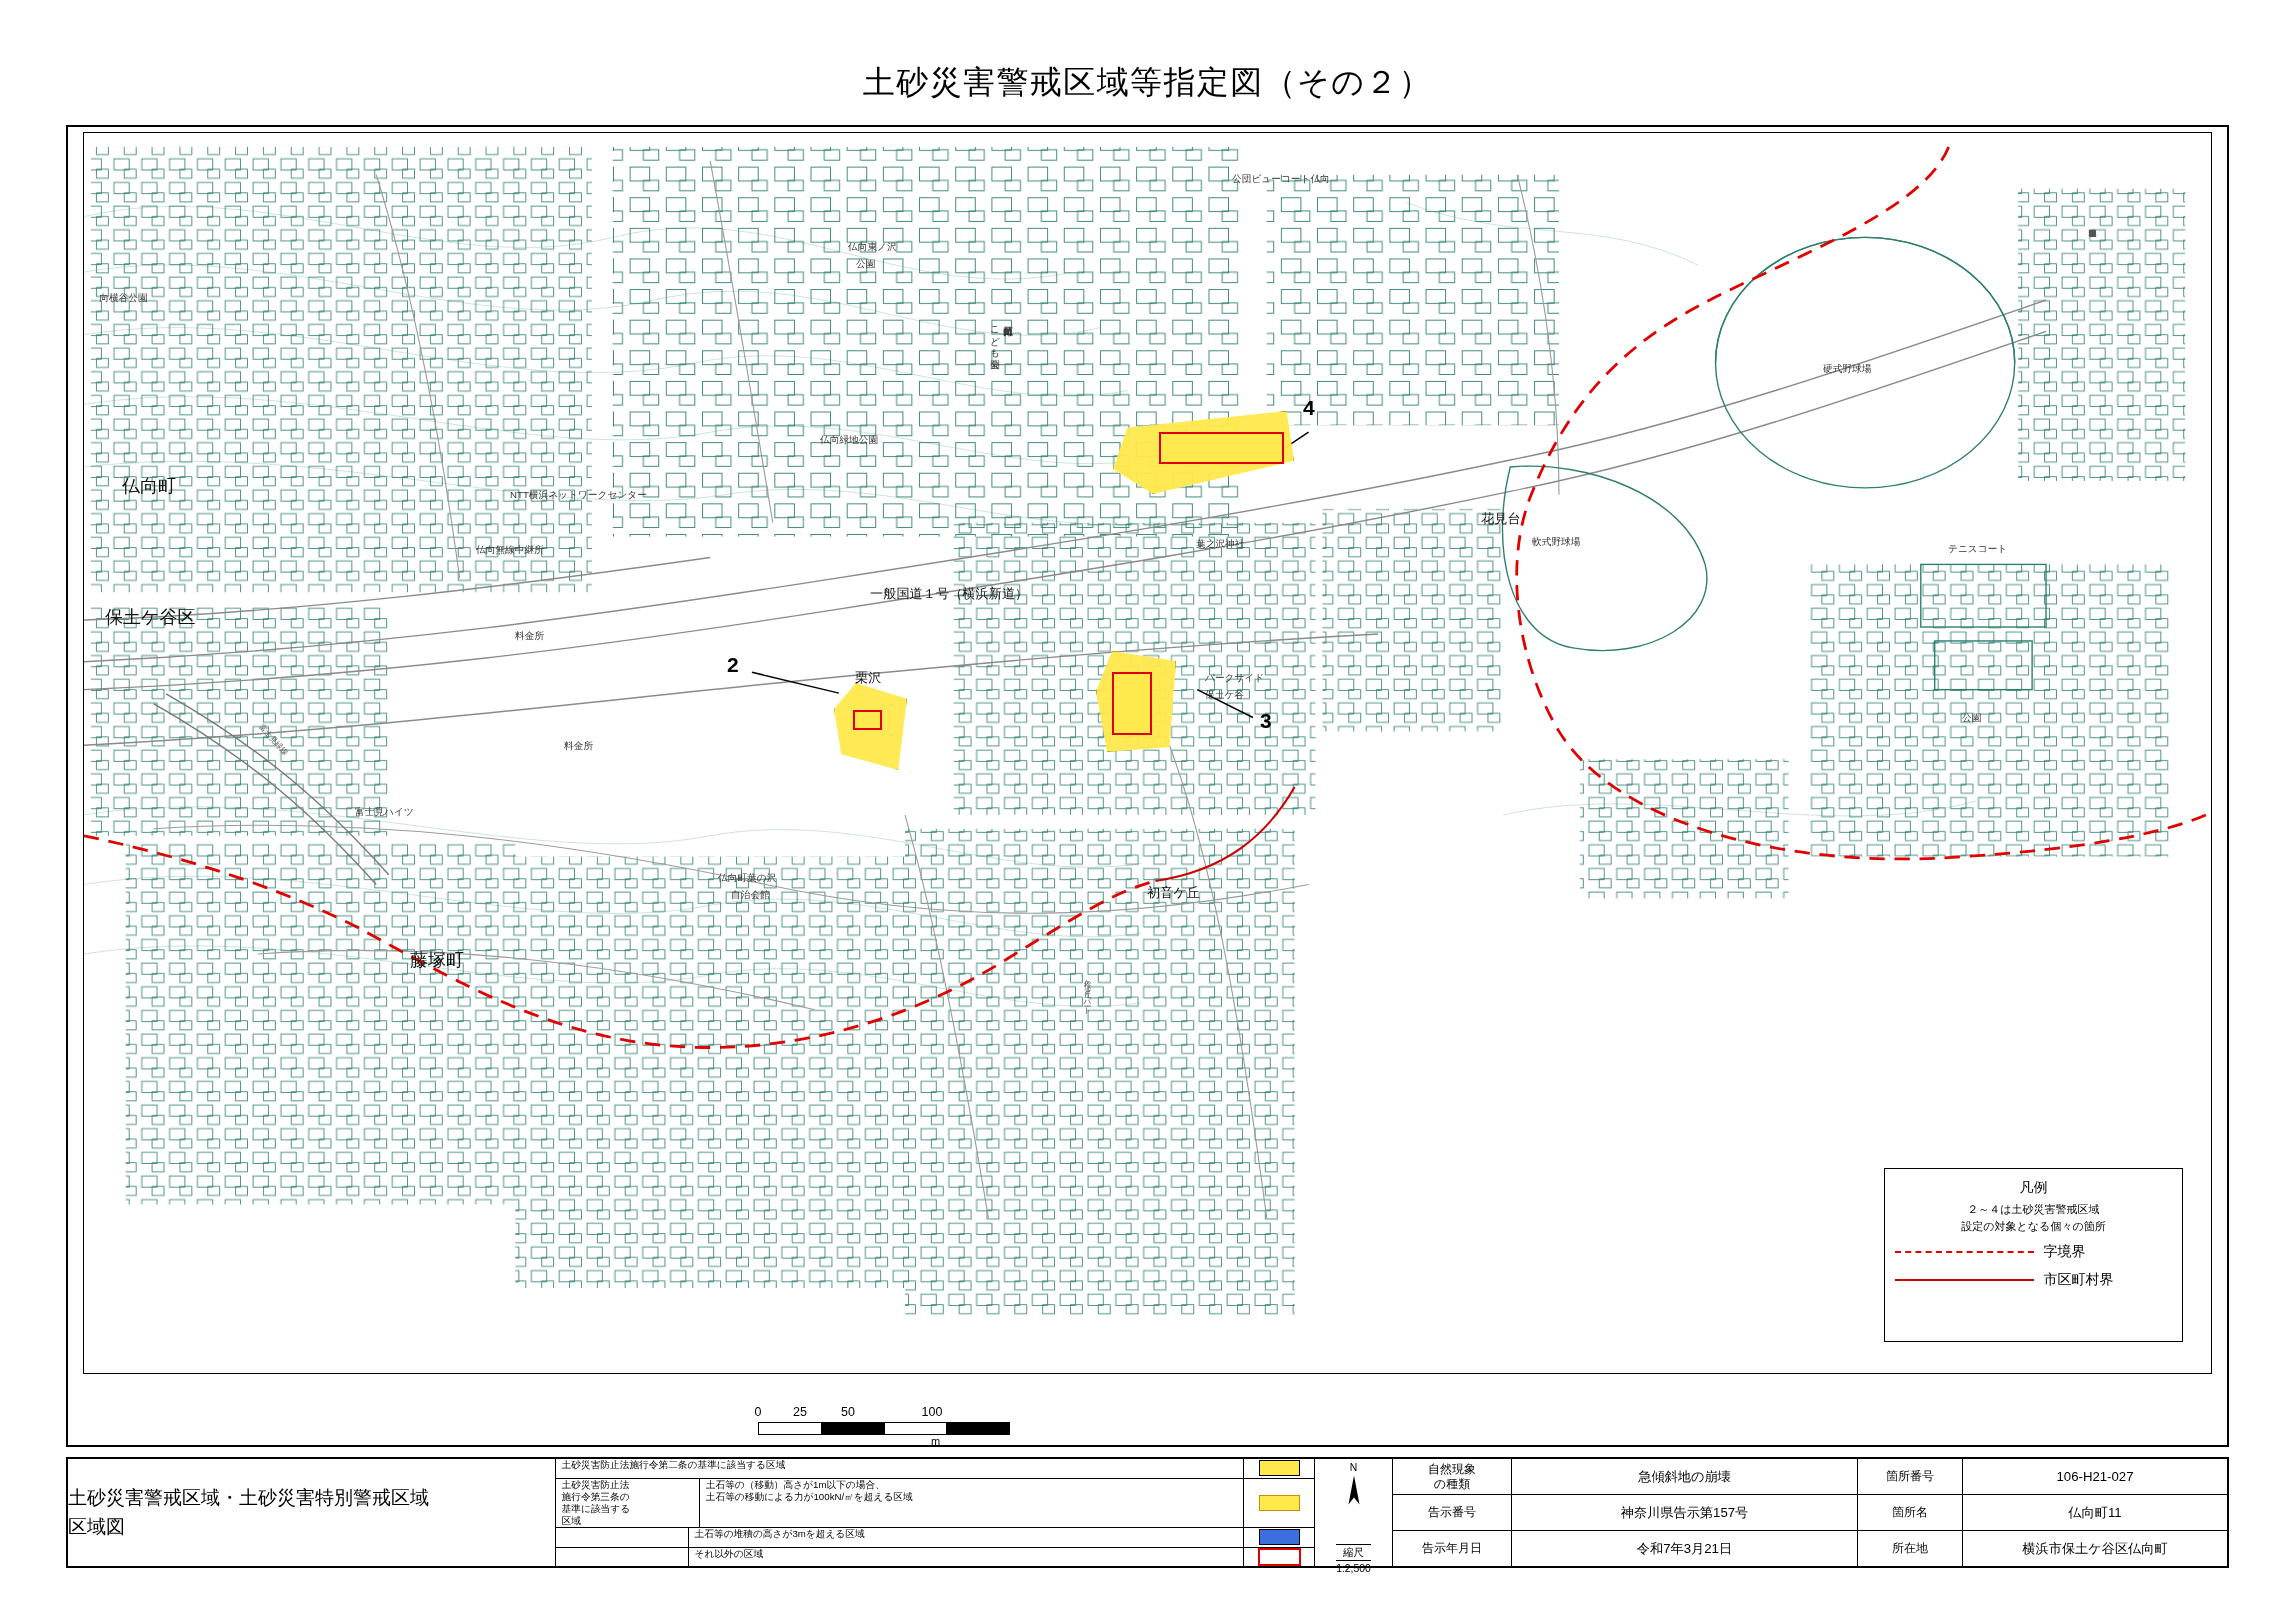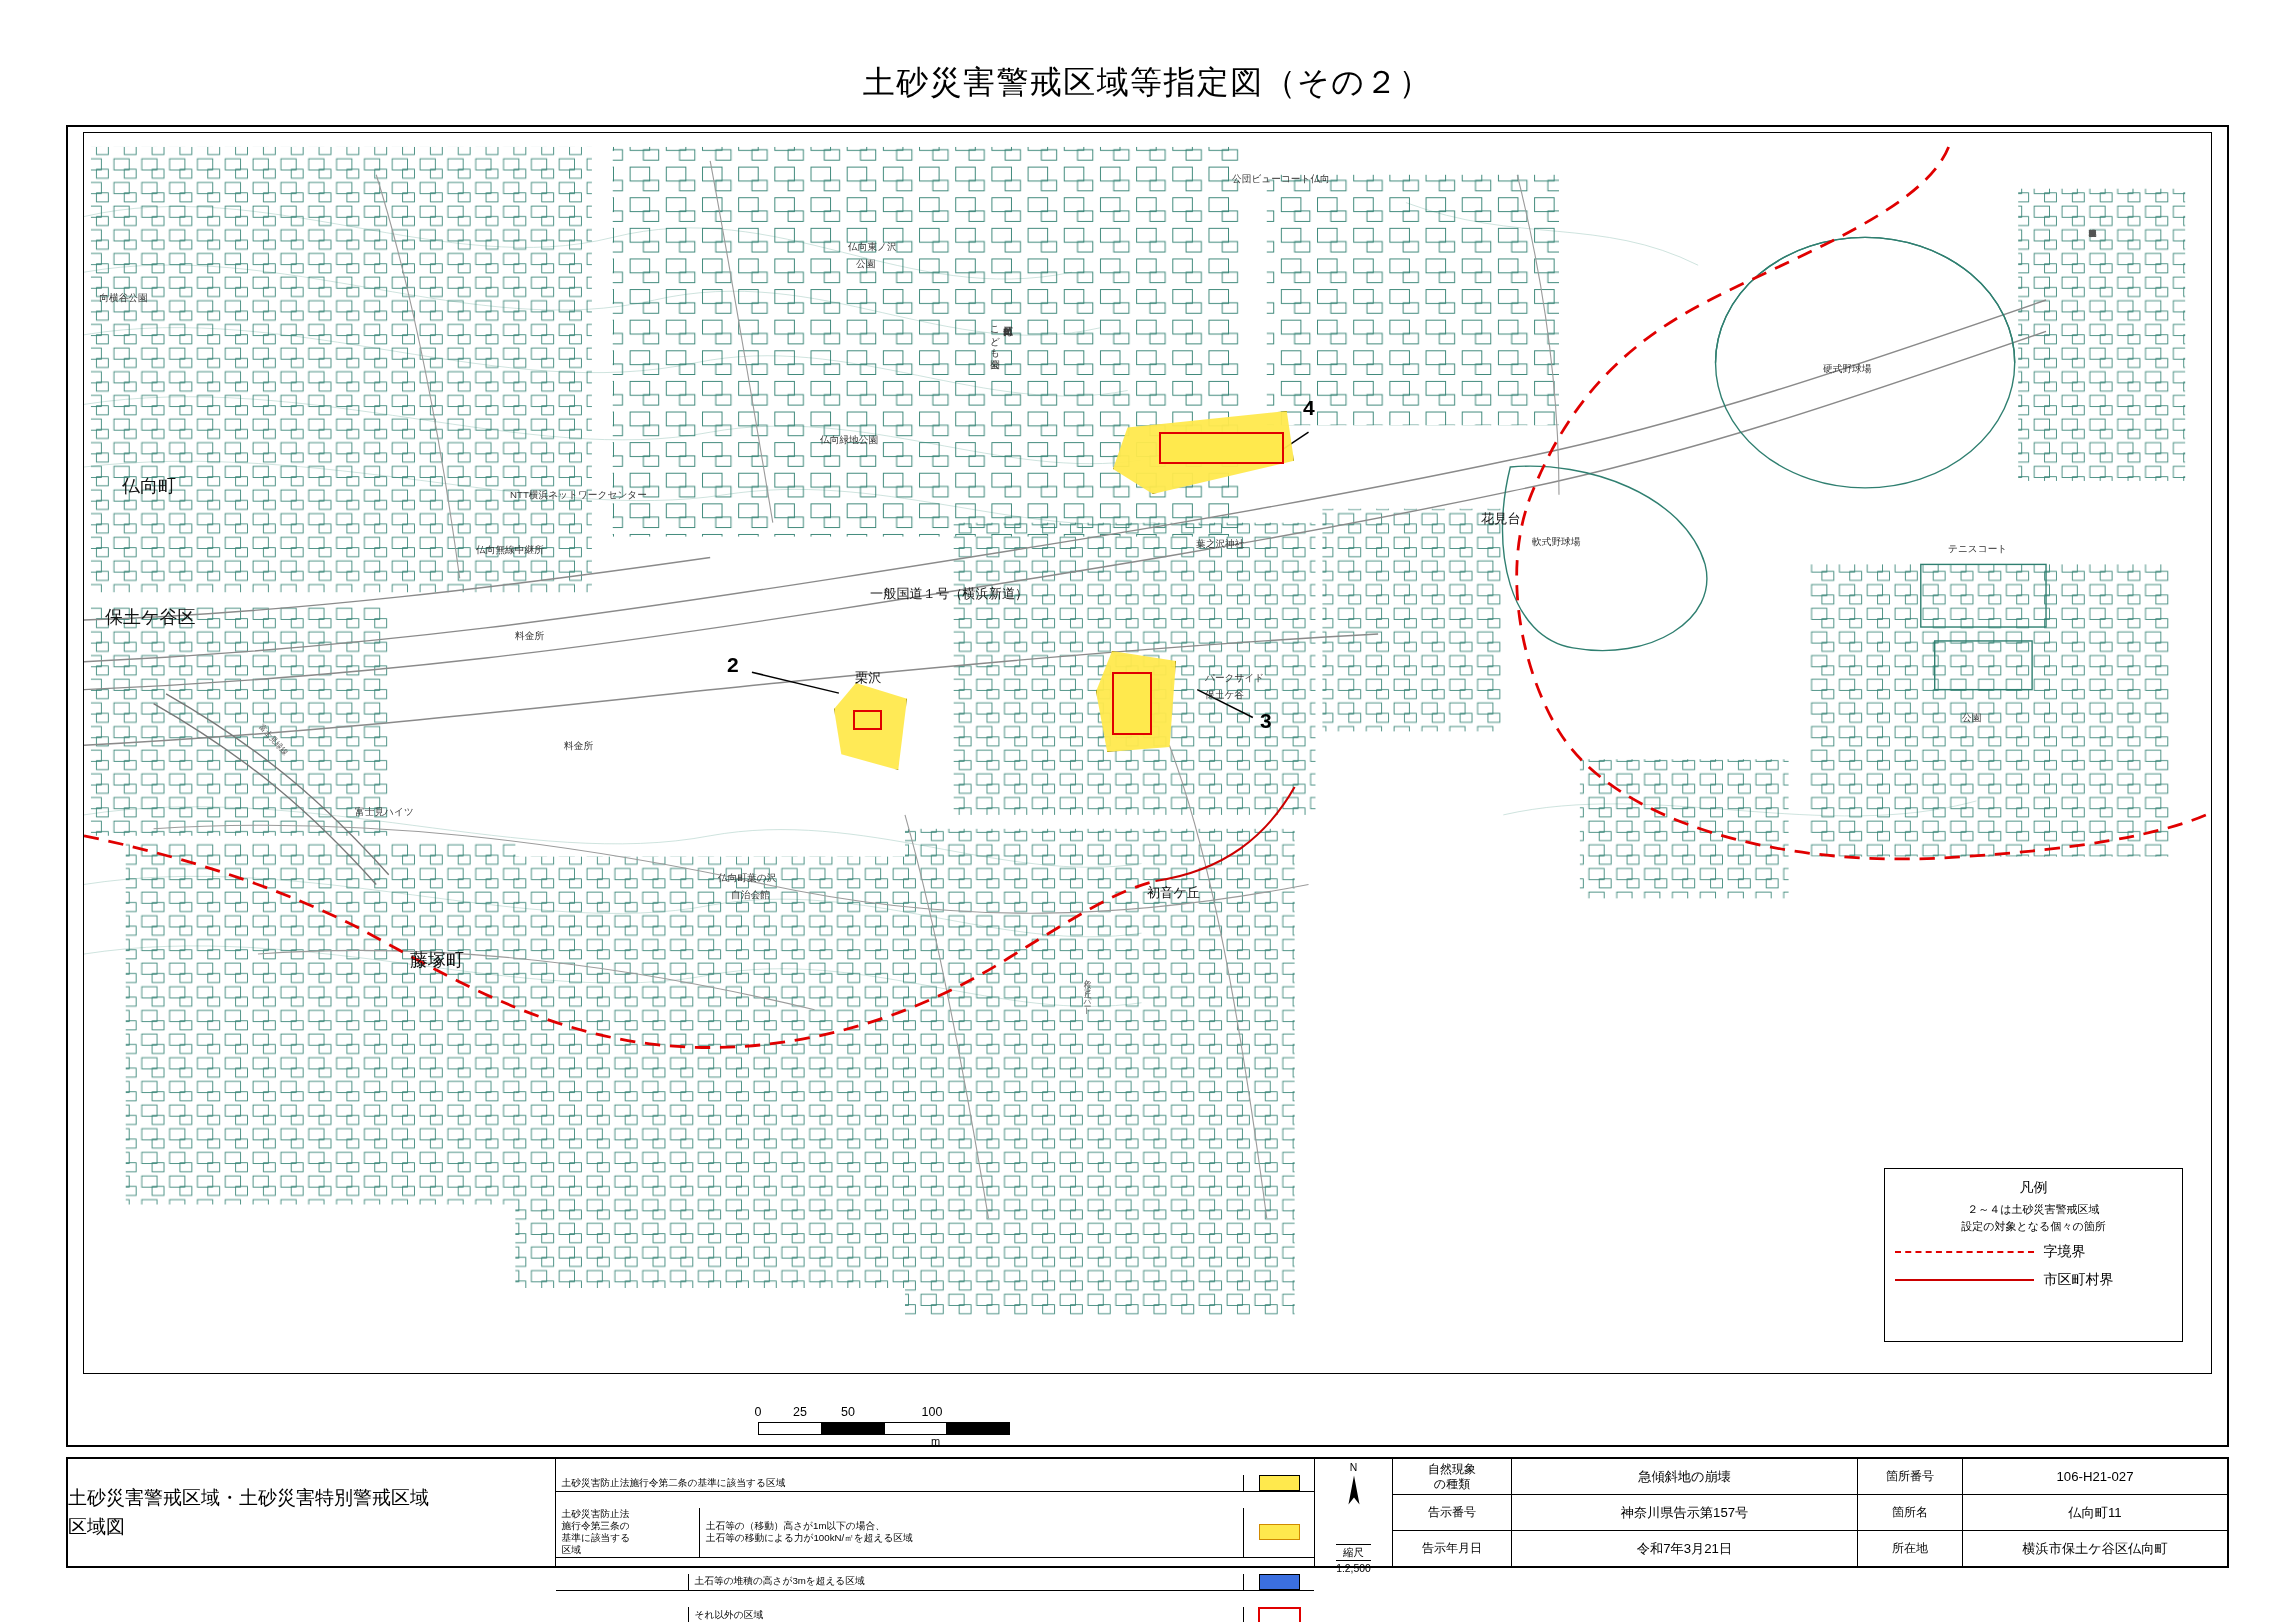--- a/index.html
+++ b/index.html
@@ -27,21 +27,21 @@
   .solid-line{border-top:2.1px solid #cc0000;}
   .scalebar{position:absolute;left:758px;top:1405px;width:292px;}
   .sb-bar{display:flex;height:11px;border:1px solid #000;width:250px;}
   .sb-bar div{flex:1;border-right:1px solid #000;}
   .sb-bar div:last-child{border-right:none;}
   .sb-ticks{display:flex;width:264px;font-size:12.5px;position:relative;height:16.7px;}
   .sb-ticks span{position:absolute;transform:translateX(-50%);}
   .footer{position:absolute;left:66px;top:1457px;width:2163px;height:111px;border:2.1px solid #000;box-sizing:border-box;display:flex;}
   .f-title{width:487px;border-right:1.4px solid #000;display:flex;flex-direction:column;justify-content:center;font-size:19px;line-height:1.5;}
   .f-legend{width:758px;border-right:1.4px solid #000;display:flex;flex-direction:column;}
-  .fl-row{flex:1;display:flex;align-items:center;border-bottom:0.7px solid #000;font-size:9.7px;margin-top:16px;}
+  .fl-row{flex:1;display:flex;align-items:flex-start;border-bottom:0.7px solid #000;font-size:9.7px;}
   .fl-row:last-child{border-bottom:none;}
   .fl-txt{flex:1;padding:0 5.6px;line-height:1.25;}
   .fl-sw{width:70px;border-left:0.7px solid #000;display:flex;align-items:center;justify-content:center;height:100%;}
   .sw{width:39px;height:14px;border:1.4px solid #000;}
   .sw.yellow{background:#ffe94d;border-color:#000;}
   .sw.orange{background:#ffe94d;border-color:#d08a00;}
   .sw.blue{background:#3b6fe0;border-color:#000;}
   .sw.red{background:#fff;border:2.1px solid #e00000;}
   .f-north{width:77px;border-right:1.4px solid #000;display:flex;flex-direction:column;align-items:center;justify-content:space-between;padding:4.2px 0;}
   .north-mark{font-size:10.4px;text-align:center;line-height:1.0;}

